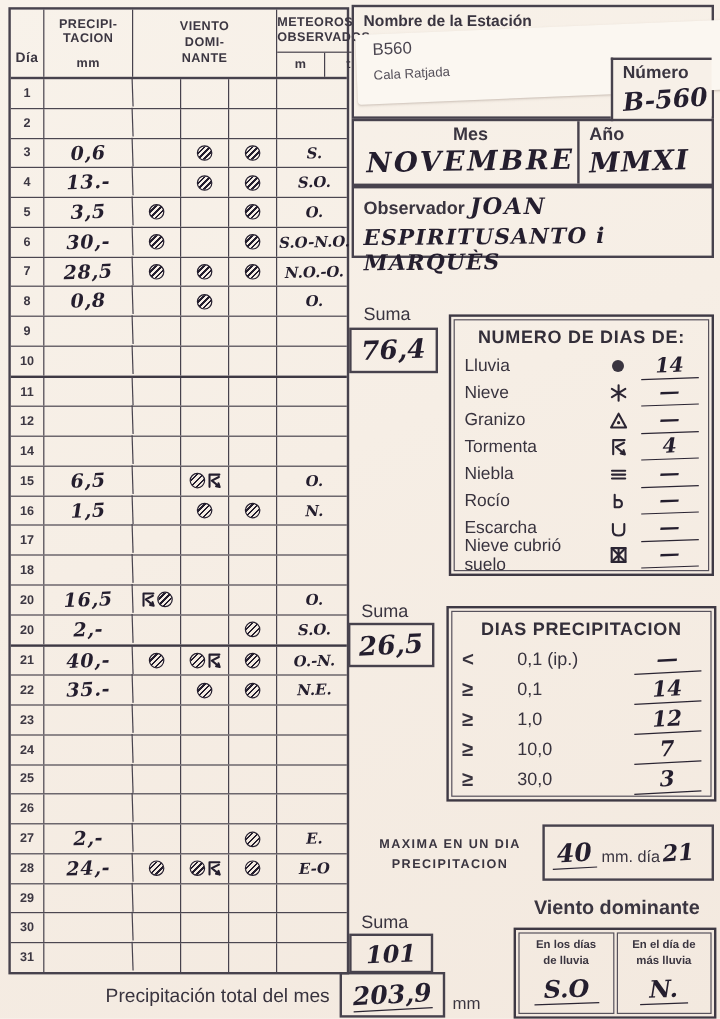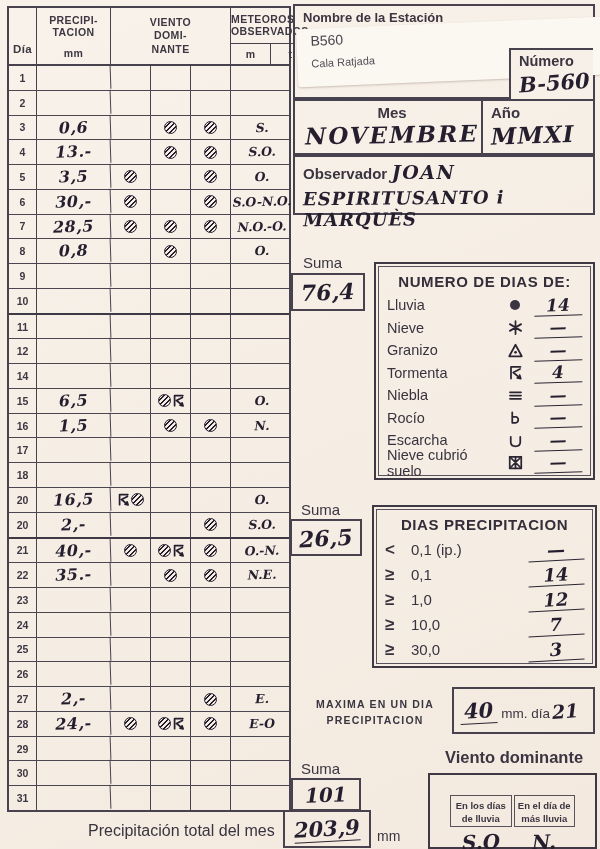--- a/index.html
+++ b/index.html
@@ -57,33 +57,33 @@
   .dblbox{position:absolute; border:2.4px solid #3e3944; box-sizing:border-box; padding:2px;}
   .dblbox .inner{border:1px solid #57525c; width:100%; height:100%; box-sizing:border-box; padding:6px 8px 4px 8px;}
   .boxtitle{font-size:15px; font-weight:bold; letter-spacing:.6px; text-align:center; color:#332e39;}
   .legendrow{display:flex; align-items:center; height:22.5px;}
   .legendrow .lab{flex:1; font-size:14.5px; color:#38333e;}
   .legendrow .ico{width:22px; display:flex; justify-content:center; color:#3a3540;}
   .legendrow .val{width:48px; text-align:center; border-bottom:1.7px solid #2b2533;
     font-family:"DejaVu Serif", serif; font-style:italic; font-weight:bold; font-size:17px; color:#241e2e; transform:rotate(-2deg); margin-left:8px;}
   .dprow{display:flex; align-items:center; height:25px;}
   .dprow .op{width:26px; font-size:17px; font-weight:bold; color:#38333e;}
-  .dprow .thr{flex:1; font-size:15px; color:#38333e;}
+  .dprow .thr{flex:1; font-size:15px; color:#38333e;margin-left:20px;}
   .dprow .val{width:56px; text-align:center; border-bottom:1.7px solid #2b2533;
     font-family:"DejaVu Serif", serif; font-style:italic; font-weight:bold; font-size:18px; color:#241e2e; transform:rotate(-3deg);}
   .pmax-label{position:absolute; left:300px; top:697px; width:150px; text-align:center;
     font-size:10.5px; font-weight:bold; letter-spacing:1.2px; line-height:1.5; color:#3a3540;}
   .pmax-box{position:absolute; left:452px; top:687px; width:143px; height:47px; border:2px solid #47424d;
     box-sizing:border-box; display:flex; align-items:center; padding:0 6px;}
   .pmax-box .v{font-size:21px; border-bottom:1.6px solid #2b2533; padding:0 4px; transform:rotate(-3deg);}
   .pmax-box .u{font-size:13.5px; color:#3a3540; margin:6px 2px 0 4px;}
   .pmax-box .d{font-size:19px; transform:rotate(-4deg);}
   .vd-title{position:absolute; left:430px; top:748px; width:168px; text-align:center; font-size:16.5px; font-weight:bold; color:#3a3540;}
   .vd-box{position:absolute; left:428px; top:773px; width:169px; height:76px; border:2.4px solid #3e3944;
-    box-sizing:border-box; display:flex; padding:20px; }
+    box-sizing:border-box; display:flex; padding:2px; }
   .vd-col{flex:1; border:1px solid #57525c; box-sizing:border-box; display:flex; flex-direction:column; align-items:center; padding-top:4px;}
   .vd-col + .vd-col{margin-left:2px;}
   .vd-col .h{font-size:9.5px; font-weight:bold; text-align:center; line-height:1.35; color:#3a3540;}
   .vd-col .v{margin-top:4px; font-size:20px; border-bottom:1.6px solid #2b2533; padding:0 8px; transform:rotate(-2deg);}
   .total-label{position:absolute; left:88px; top:822px; font-size:16px; color:#38333e;}
   .total-box{position:absolute; left:283px; top:810px; width:88px; height:38px; border:2px solid #47424d;
     box-sizing:border-box; display:flex; align-items:center; justify-content:center;}
   .total-box .hand-big{font-size:21px; transform:rotate(-3deg); border-bottom:1.4px solid #2b2533;}
   .total-mm{position:absolute; left:377px; top:828px; font-size:14px; color:#3a3540;}
 </style>

